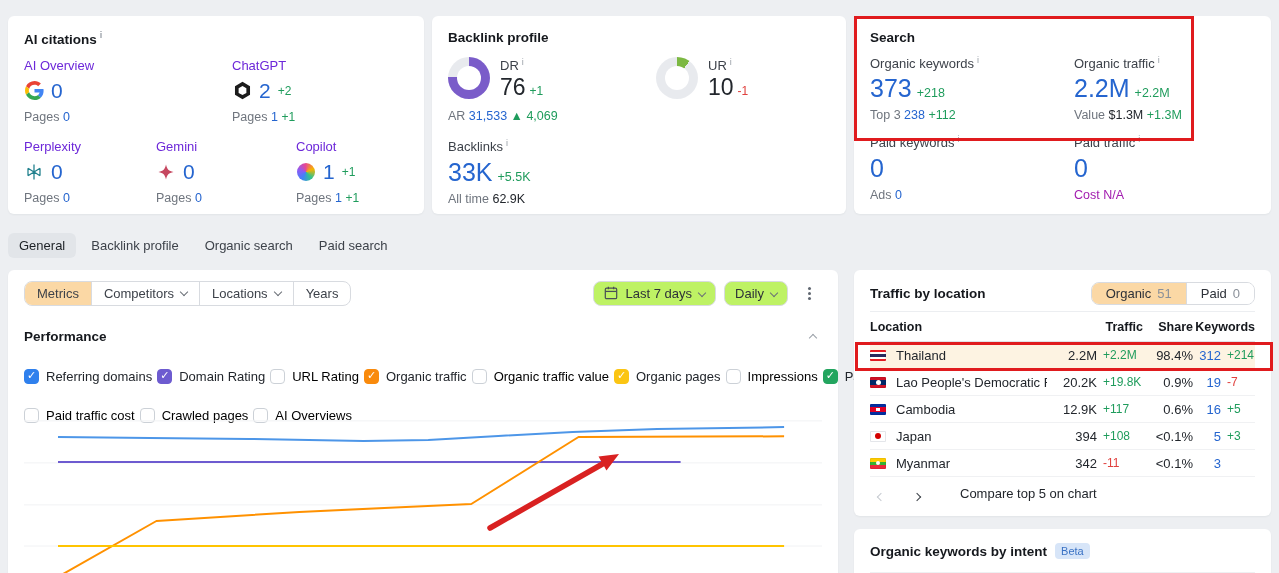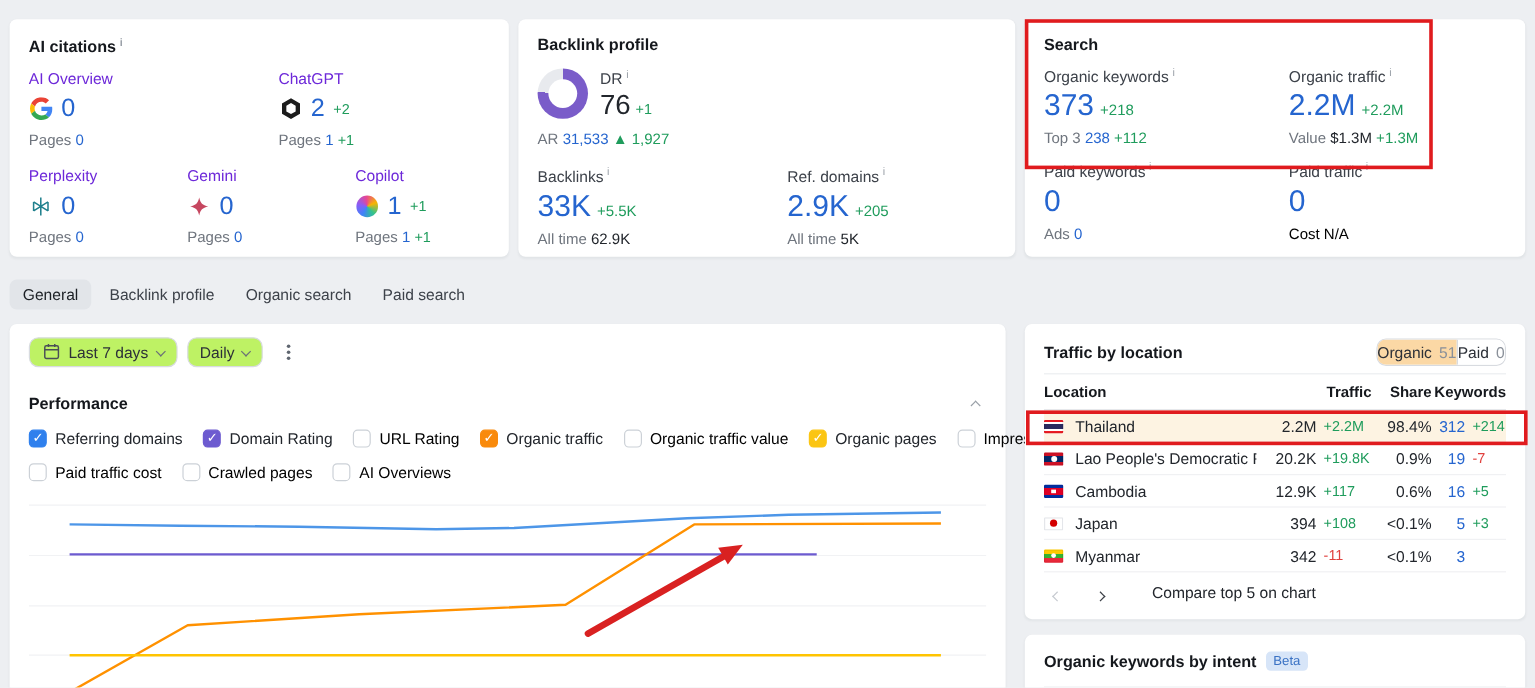--- a/index.html
+++ b/index.html
@@ -10,21 +10,21 @@
     overflow: hidden;
     color: #21252b;
   }
   .page { position: relative; width: 1279px; height: 573px; }
   .card { background: #fff; border-radius: 6px; box-shadow: 0 1px 2px rgba(27,31,38,.05); }
 
   
   .blue { color: #2565cf; }
   .dark { color: #22262c; }
   .gray { color: #6f757e; }
-  .lgray { color: #000000; }
+  .lgray { color: #a21caf; }
   .delta { color: #1f9c5c; }
   .delta.neg { color: #e0413e; }
 
   .ctitle { font-size: 13.5px; font-weight: 700; color: #15181d; }
   .info::after { content: "i"; font-size: 9px; color: #9aa0a8; vertical-align: super; margin-left: 3px; font-style: normal; }
 
   
   .top-row { position: absolute; left: 8px; top: 16px; display: flex; gap: 8px; }
   .top-row .card { height: 198px; padding: 14px 16px; }
   .card-ai { width: 416px; }
@@ -78,36 +78,36 @@
   .right-ctls { display: flex; align-items: center; gap: 8px; }
   .btn { display: flex; align-items: center; border: 1px solid #d8dbe0; border-radius: 8px; background: #bef264; padding: 4px 10px; font-size: 13px; color: #2d3138; cursor: pointer; }
   .btn .chev { margin-top: -1px; }
   .kebab { width: 26px; height: 26px; display: flex; align-items: center; justify-content: center; cursor: pointer; border-radius: 6px; }
   .kebab i { width: 3px; height: 3px; border-radius: 50%; background: #5f6670; box-shadow: 0 -5px 0 #5f6670, 0 5px 0 #5f6670; }
 
   .perf-head { display: flex; justify-content: space-between; align-items: center; margin-top: 21px; }
   .collapse { width: 18px; height: 18px; display: flex; align-items: center; justify-content: center; cursor: pointer; }
   .collapse .chev { transform: rotate(225deg); margin: 4px 0 0 0; border-color: #9aa0a8; }
 
-  .cb-row { display: flex; gap: 17px; margin-top: 13px; flex-wrap: nowrap; }
+  .cb-row { display: flex; gap: 5px; margin-top: 24px; flex-wrap: nowrap; }
   .cb-item { display: flex; align-items: center; gap: 7px; font-size: 13px; color: #22262c; cursor: pointer; white-space: nowrap; }
   .cb-item.off .cb-label { color: #000000; }
   .cb { width: 15px; height: 15px; border: 1px solid #ccd1d7; border-radius: 4px; background: #fff; position: relative; flex: none; }
   .cb.on::after { content: "✓"; position: absolute; left: 2px; top: -1px; font-size: 11px; color: #fff; font-weight: 700; }
 
   .chart-wrap { position: absolute; left: 16px; top: 128px; width: 798px; height: 182px; }
   #chart-svg { width: 798px; height: 182px; }
   #chart-svg .grid { stroke: #f1f2f4; stroke-width: 1; }
 
   
   .right-col { position: absolute; left: 854px; top: 270px; width: 417px; }
   .traffic-card { height: 246px; padding: 12px 16px; position: relative; }
   .tcard-head { display: flex; justify-content: space-between; align-items: center; }
   .toggle { display: flex; border: 1px solid #d8dbe0; border-radius: 8px; overflow: hidden; }
-  .tg-seg { font-size: 13px; color: #2d3138; padding: 3px 0; display: flex; gap: 6px; cursor: pointer; background: #fff; }
+  .tg-seg { font-size: 13px; color: #2d3138; padding: 3px 14px; display: flex; gap: 6px; cursor: pointer; background: #fff; }
   .tg-seg .cnt { color: #8a9099; }
   .tg-seg.active { background: #fbd8a5; }
   .tg-seg + .tg-seg { border-left: 1px solid #d8dbe0; }
 
   .t-header { display: grid; grid-template-columns: 1fr 96px 50px 62px; font-size: 12.5px; font-weight: 700; color: #15181d;
     padding: 8px 0 7px; border-top: 1px solid #eceef1; border-bottom: 1px solid #e0e3e7; margin-top: 6px; }
   .t-header span:nth-child(n+2) { text-align: right; }
   .t-row { display: grid; grid-template-columns: 18px 1fr 50px 46px 50px 28px 34px; align-items: center;
     height: 27px; font-size: 13px; border-bottom: 1px solid #f0f1f3; cursor: pointer; }
   .t-row.hl { background: #fdf3e2; }
@@ -228,32 +228,34 @@
     <div class="card card-bl">
       <div class="ctitle">Backlink profile</div>
       <div class="bl-grid">
         <div class="donut-row">
           <div class="donut" style="background: conic-gradient(rgb(122, 92, 201) 76%, rgb(232, 234, 238) 0deg);"></div>
           <div>
             <div class="rating-label info"><span>DR</span></div>
             <div class="rating-val"><span>76</span><span class="delta">+1</span></div>
           </div>
         </div>
-      </div>
-      <div class="ar-line"><span class="gray">AR</span> <span class="blue">31,533</span> <span class="delta">▲ 1,927</span></div>
+        <div class="donut-row">
+          <div class="donut" style="background: conic-gradient(rgb(124, 184, 66) 10%, rgb(232, 234, 238) 0deg);"></div>
+          <div>
+            <div class="rating-label info"><span>UR</span></div>
+            <div class="rating-val"><span>10</span><span class="delta neg">-1</span></div>
+          </div>
+        </div>
+      </div>
+      <div class="ar-line"><span class="gray">AR</span> <span class="blue">31,533</span> <span class="delta">▲ 4,069</span></div>
       <div class="bl-grid2">
         <div>
           <div class="m-label info"><span>Backlinks</span></div>
           <div class="m-big"><span>33K</span><span class="delta">+5.5K</span></div>
           <div class="m-sub"><span class="gray">All time</span> <span class="dark">62.9K</span></div>
-        </div>
-        <div>
-          <div class="m-label info"><span>Ref. domains</span></div>
-          <div class="m-big"><span>2.9K</span><span class="delta">+205</span></div>
-          <div class="m-sub"><span class="gray">All time</span> <span class="dark">5K</span></div>
         </div>
       </div>
     </div>
 
     <div class="card card-se">
       <div class="ctitle">Search</div>
       <div class="se-grid">
         <div>
           <div class="m-label info"><span>Organic keywords</span></div>
           <div class="m-big"><span>373</span><span class="delta">+218</span></div>
@@ -282,20 +284,36 @@
 
   <div class="tabbar">
     <div class="tab active">General</div>
     <div class="tab">Backlink profile</div>
     <div class="tab">Organic search</div>
     <div class="tab">Paid search</div>
   </div>
 
   <div class="card main-left">
     <div class="controls">
+      <div class="segctl">
+        <div class="seg active">
+            <span>Metrics</span>
+          </div>
+        <div class="seg">
+            <span>Competitors</span>
+            <span class="chev"></span>
+          </div>
+        <div class="seg">
+            <span>Locations</span>
+            <span class="chev"></span>
+          </div>
+        <div class="seg">
+            <span>Years</span>
+          </div>
+      </div>
       <div class="right-ctls">
         <div class="btn">
           <span class="icon20" style="width:15px;height:15px;margin-right:7px">
             <svg width="14" height="14" viewBox="0 0 16 16" fill="none" stroke="#4a4f57" stroke-width="1.4">
                 <rect x="1.5" y="2.5" width="13" height="12" rx="1.5"></rect>
                 <line x1="1.5" y1="6.2" x2="14.5" y2="6.2"></line>
                 <line x1="5" y1="0.8" x2="5" y2="3.6"></line>
                 <line x1="11" y1="0.8" x2="11" y2="3.6"></line>
               </svg>
           </span>

